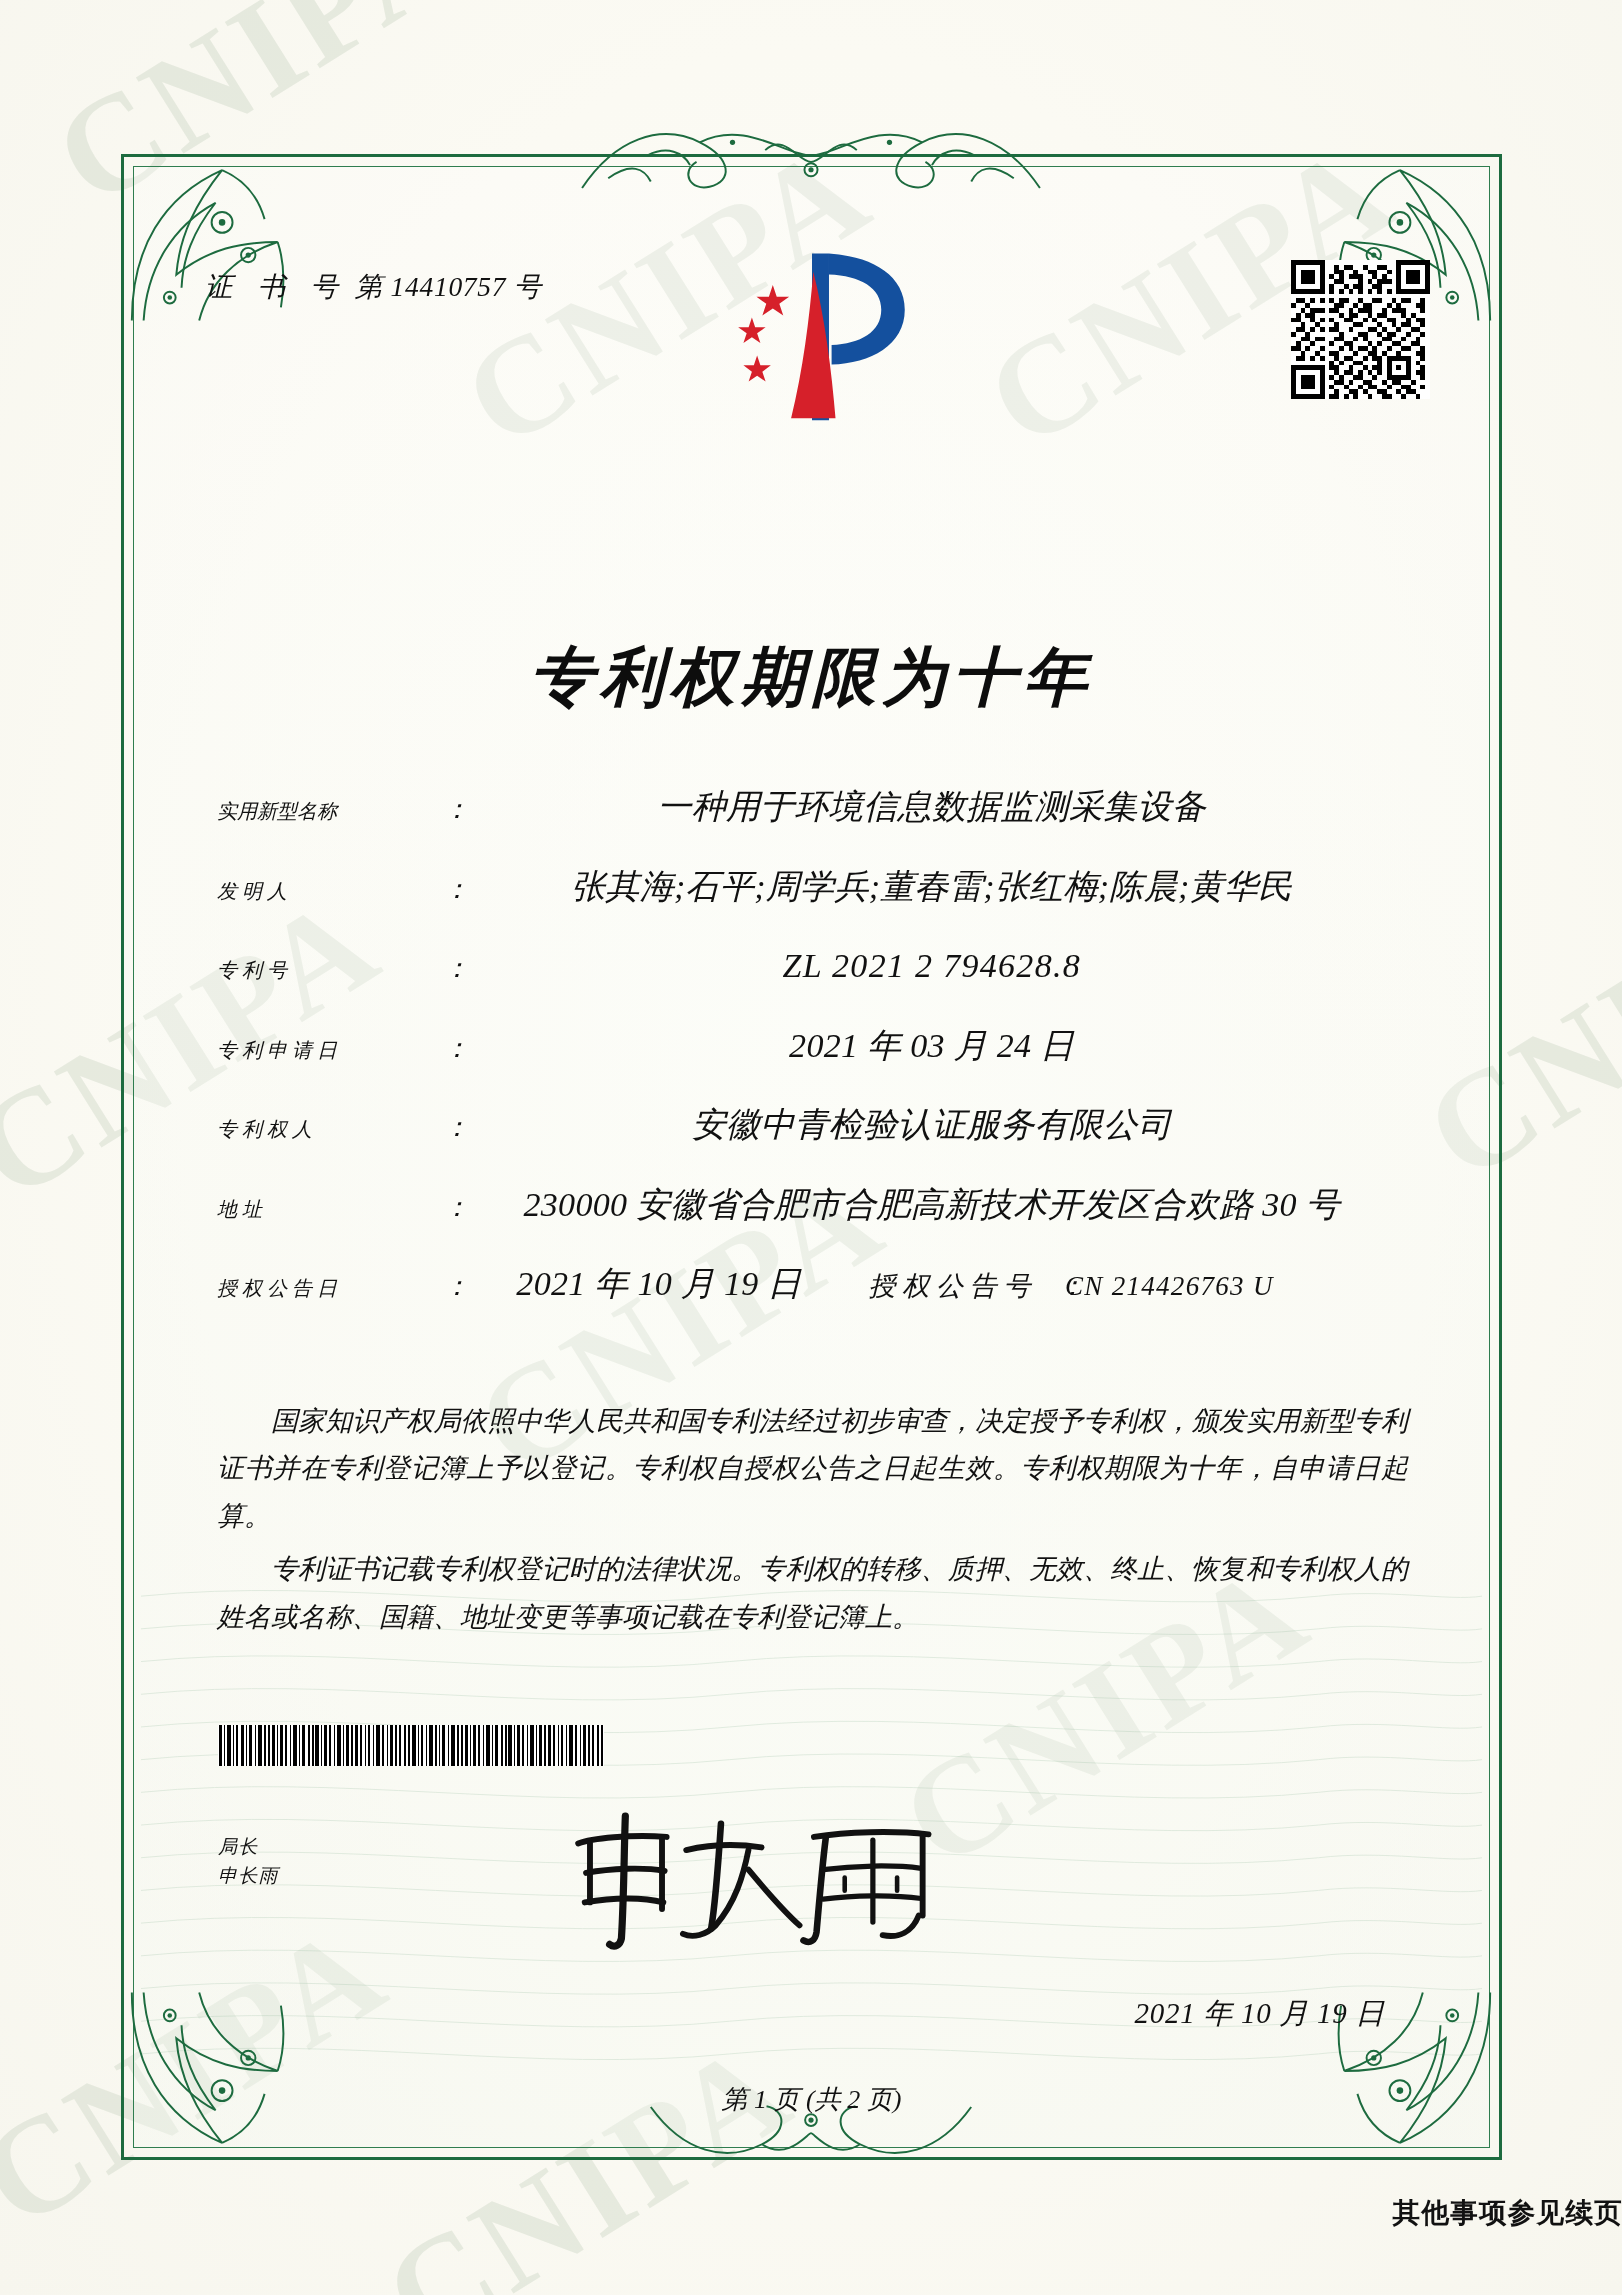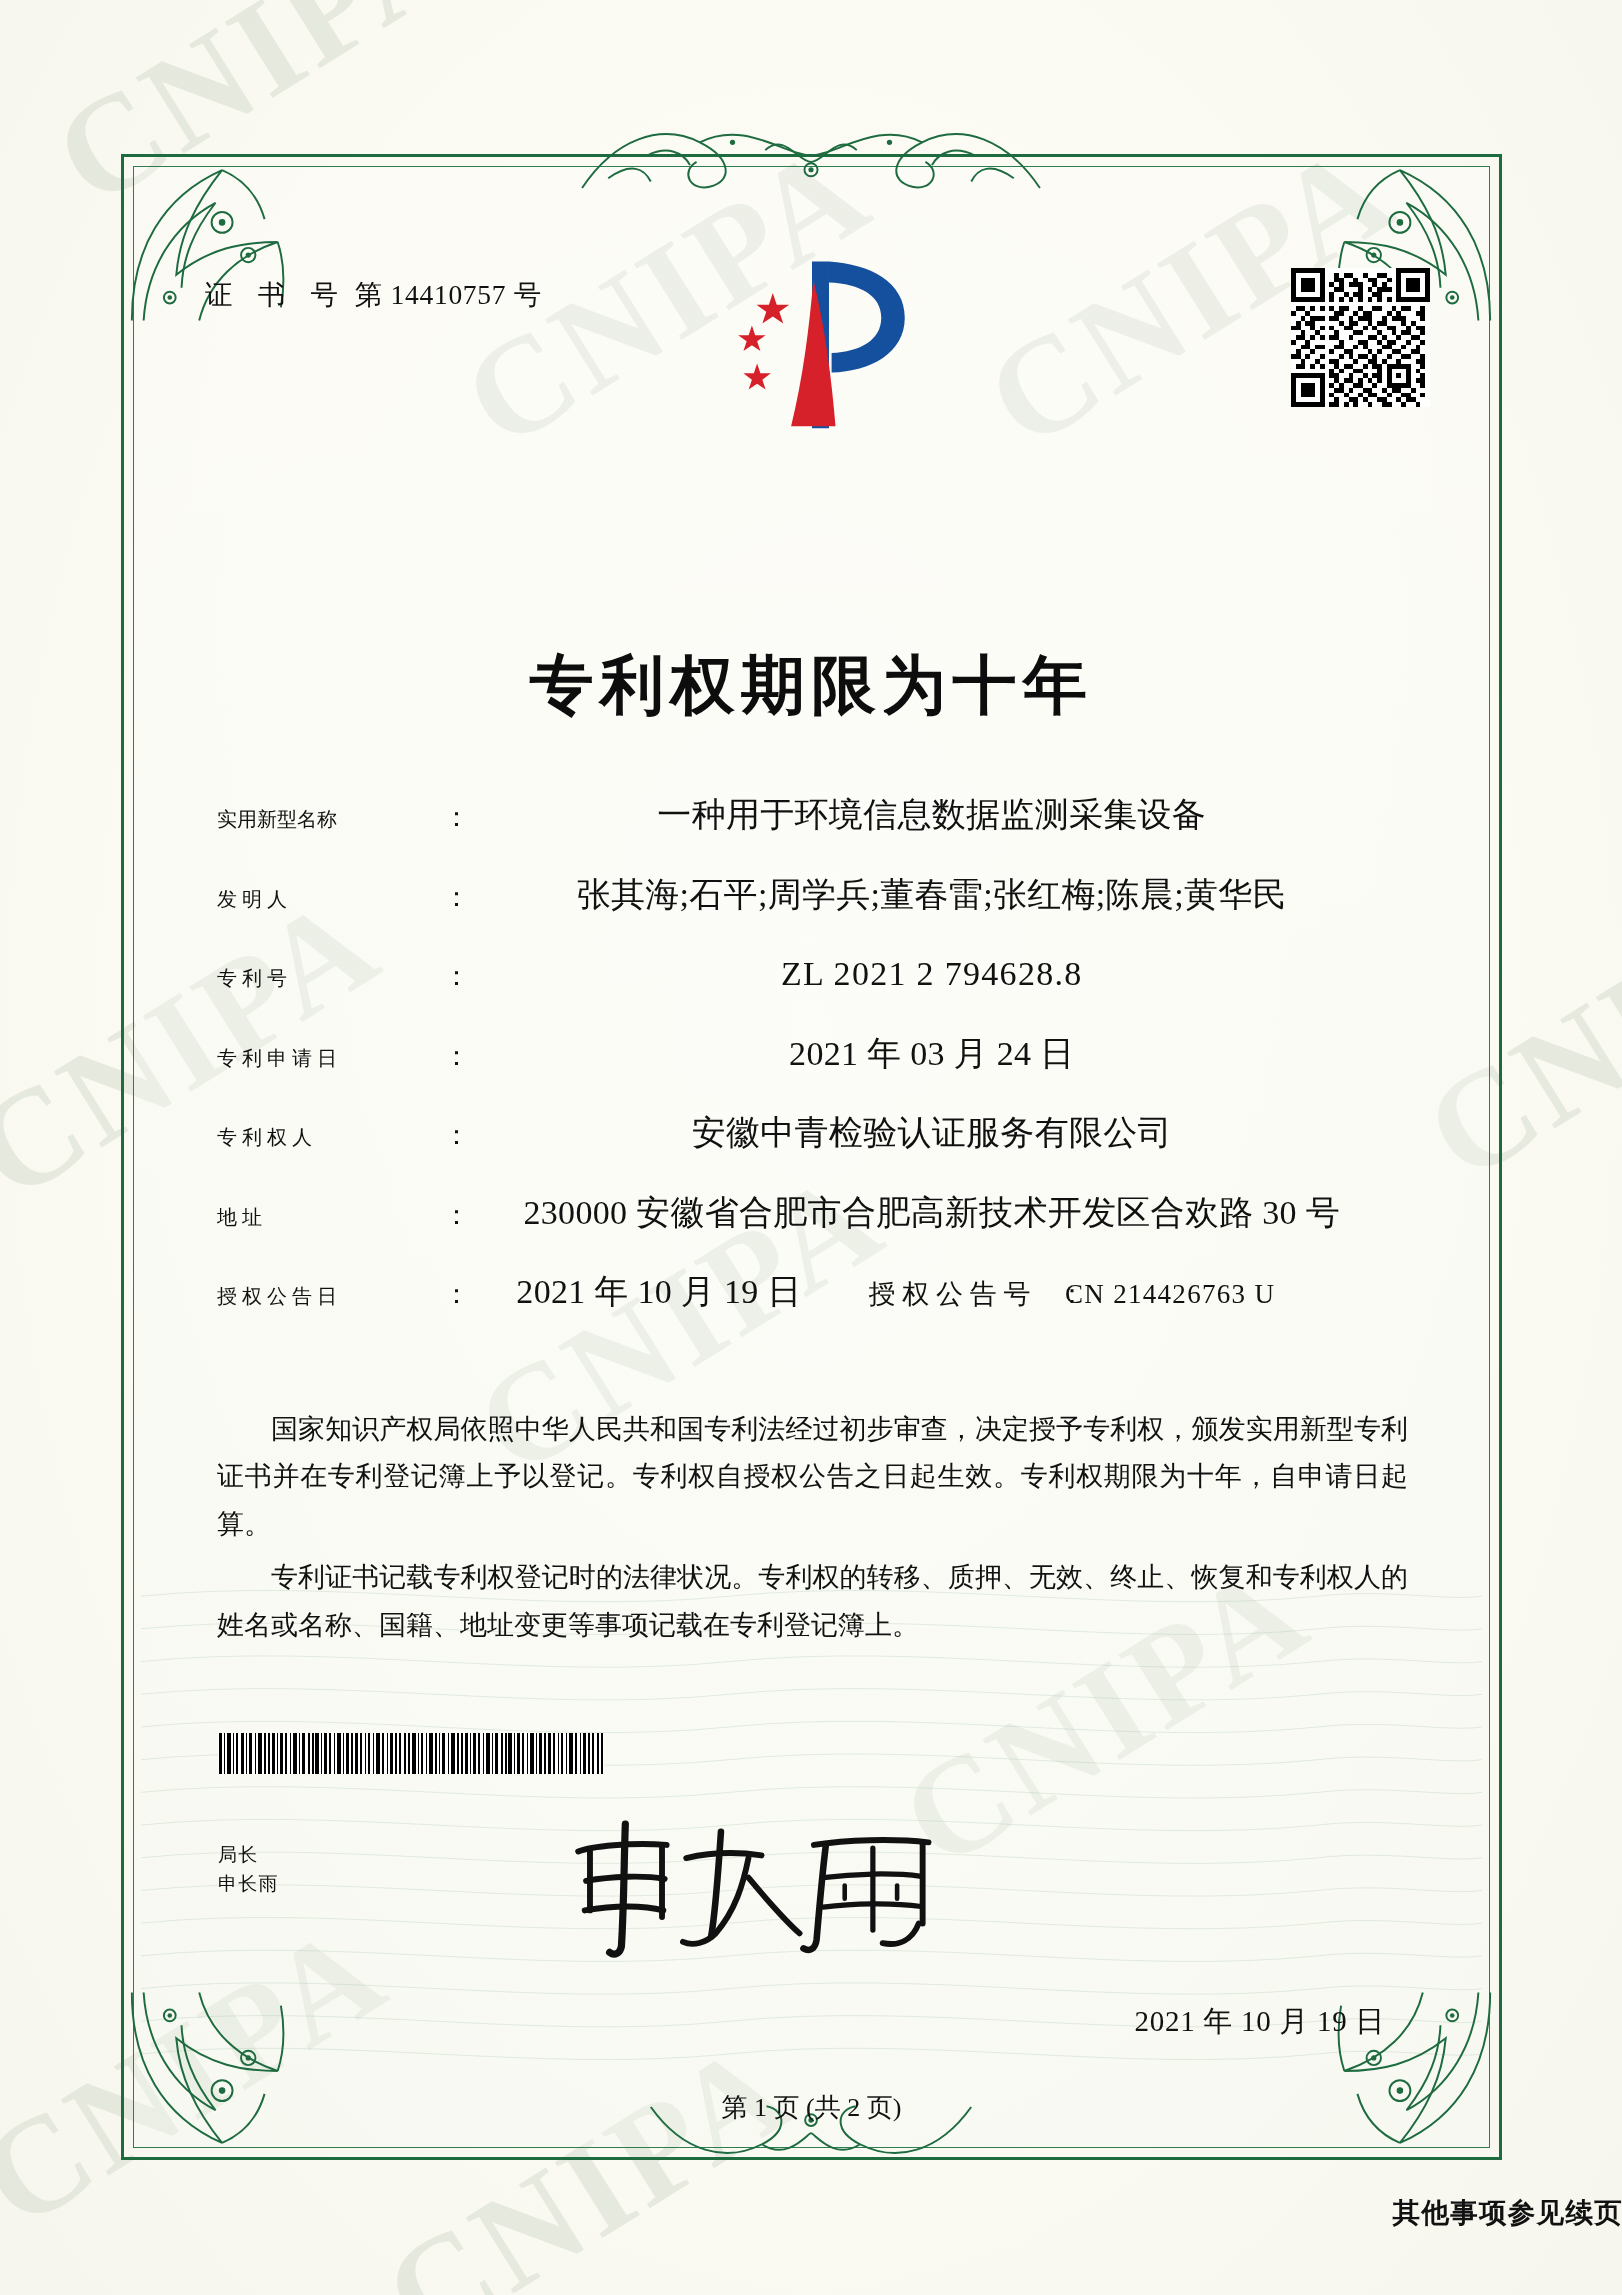--- a/index.html
+++ b/index.html
@@ -85,22 +85,22 @@
     position: absolute;
     left: 641px; top: 2097px;
     width: 340px; height: 69px;
     color: #1d6b3f;
   }
   .bot-orn svg { width: 100%; height: 100%; display:block; }
 
   
   .content {
     position: absolute;
-    left: 133px; top: 176px;
-    width: 1357px; height: 2048px;
+    left: 133px; top: 168px;
+    width: 1357px; height: 2048px; font-style: italic;
   }
 
   
   .cert-no {
     position: absolute;
     left: 72px; top: 101px;
     font-size: 27.5px;
     color: #111;
     letter-spacing: 0.7px;
     font-family: "Liberation Serif", serif;

